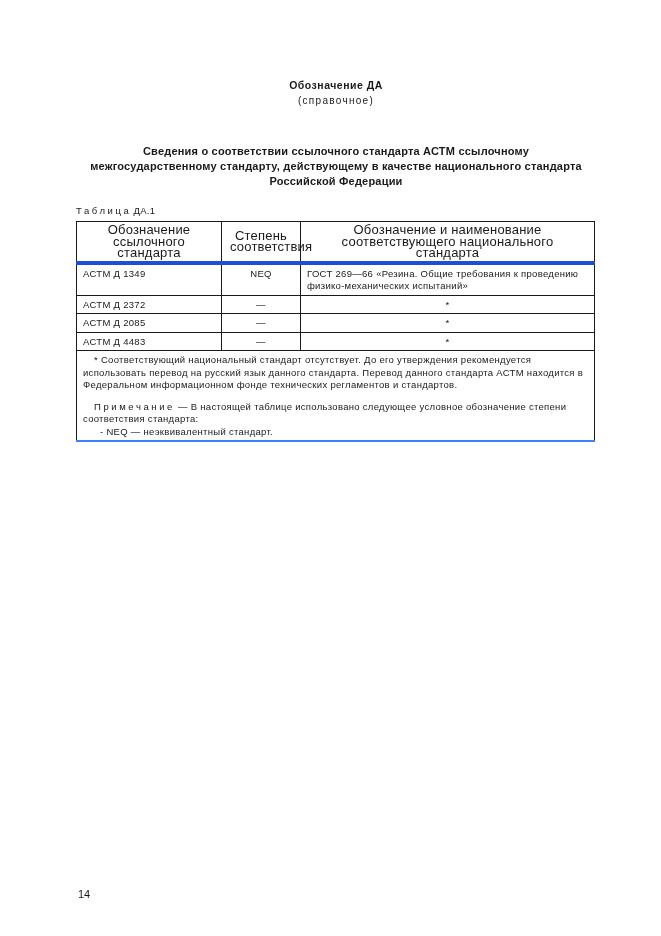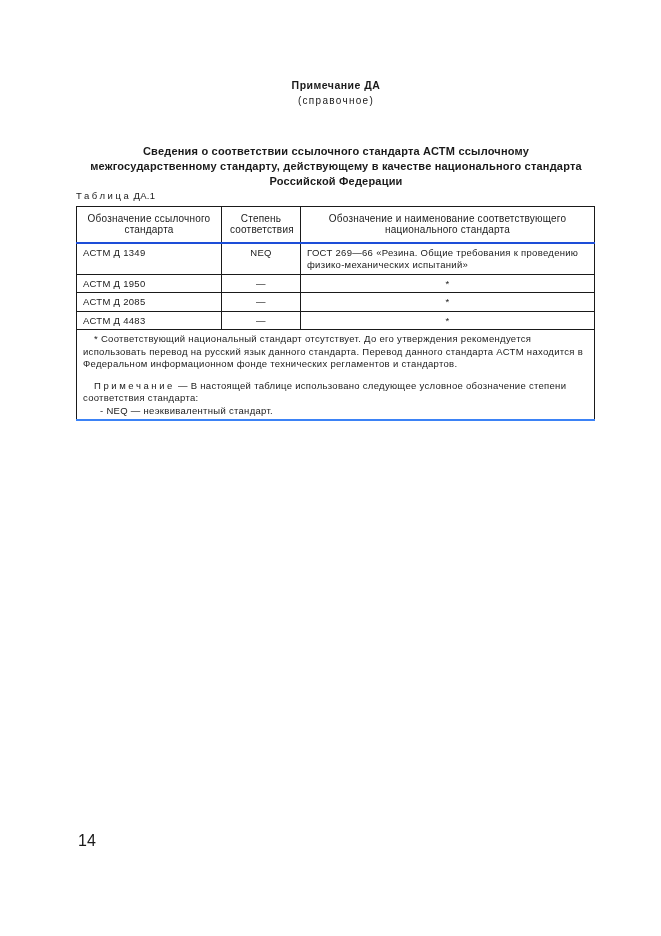--- a/index.html
+++ b/index.html
@@ -40,44 +40,44 @@
   .doc-title {
     margin-top: 36px;
     text-align: center;
     font-weight: bold;
     font-size: 11px;
     line-height: 15px;
     letter-spacing: 0.2px;
   }
   .doc-title div { white-space: nowrap; }
   .table-caption {
-    margin-top: 1px;
+    margin-top: 16px;
     font-size: 9.5px;
     letter-spacing: 0.3px;
   }
   .caption-word { letter-spacing: 2.6px; }
   .caption-number { margin-left: 2px; }
   table.std-table {
     margin-top: 5px;
     width: 518px;
     border-collapse: collapse;
     table-layout: fixed;
   }
   .std-table th, .std-table td {
     border: 1px solid #1a1a1a;
   }
   .std-table thead th {
     font-weight: normal;
-    font-size: 10px;
+    font-size: 13px;
     line-height: 11.5px;
     text-align: center;
     vertical-align: middle;
     height: 36px;
     padding: 2px 8px;
-    border-bottom: 2px solid #1d4ed8;
+    border-bottom: 4px solid #1d4ed8;
     letter-spacing: 0.2px;
   }
   .std-table tbody td {
     font-size: 9.5px;
     line-height: 12.5px;
     vertical-align: top;
     padding: 3px 6px 2px;
     letter-spacing: 0.3px;
   }
   tr.data-row-tall td { height: 29px; }
@@ -93,32 +93,32 @@
     letter-spacing: 0.25px;
     border-bottom: 2px solid #3b82f6;
     vertical-align: top;
   }
   .footnote-text { margin: 0; text-indent: 11px; }
   .note-para { margin: 9px 0 0; text-indent: 11px; }
   .note-label { letter-spacing: 2.6px; }
   .note-item { margin: 0; padding-left: 17px; }
   .page-number {
     position: absolute;
-    left: 78px; top: 832px;
-    font-size: 16px;
+    left: 78px; top: 888px;
+    font-size: 11px;
   }
 </style>
 </head>
 <body>
 
 <div class="page">
 
 
   <div class="appendix">
-    <div class="appendix-label">Примечание ДА</div>
+    <div class="appendix-label">Обозначение ДА</div>
     <div class="appendix-type">(справочное)</div>
   </div>
 
   <div class="doc-title">
     <div>Сведения о соответствии ссылочного стандарта АСТМ ссылочному</div>
     <div>межгосударственному стандарту, действующему в качестве национального стандарта</div>
     <div>Российской Федерации</div>
   </div>
 
   <div class="table-caption">
@@ -138,21 +138,21 @@
         <th>Обозначение и наименование соответствующего национального стандарта</th>
       </tr>
     </thead>
     <tbody>
       <tr class="data-row-tall">
         <td class="cell-ref">АСТМ Д 1349</td>
         <td class="cell-degree">NEQ</td>
         <td class="cell-national">ГОСТ 269—66 «Резина. Общие требования к проведению физико-механических испытаний»</td>
       </tr>
       <tr class="data-row">
-        <td class="cell-ref">АСТМ Д 1950</td>
+        <td class="cell-ref">АСТМ Д 2372</td>
         <td class="cell-degree">—</td>
         <td class="cell-national-star">*</td>
       </tr>
       <tr class="data-row">
         <td class="cell-ref">АСТМ Д 2085</td>
         <td class="cell-degree">—</td>
         <td class="cell-national-star">*</td>
       </tr>
       <tr class="data-row">
         <td class="cell-ref">АСТМ Д 4483</td>

